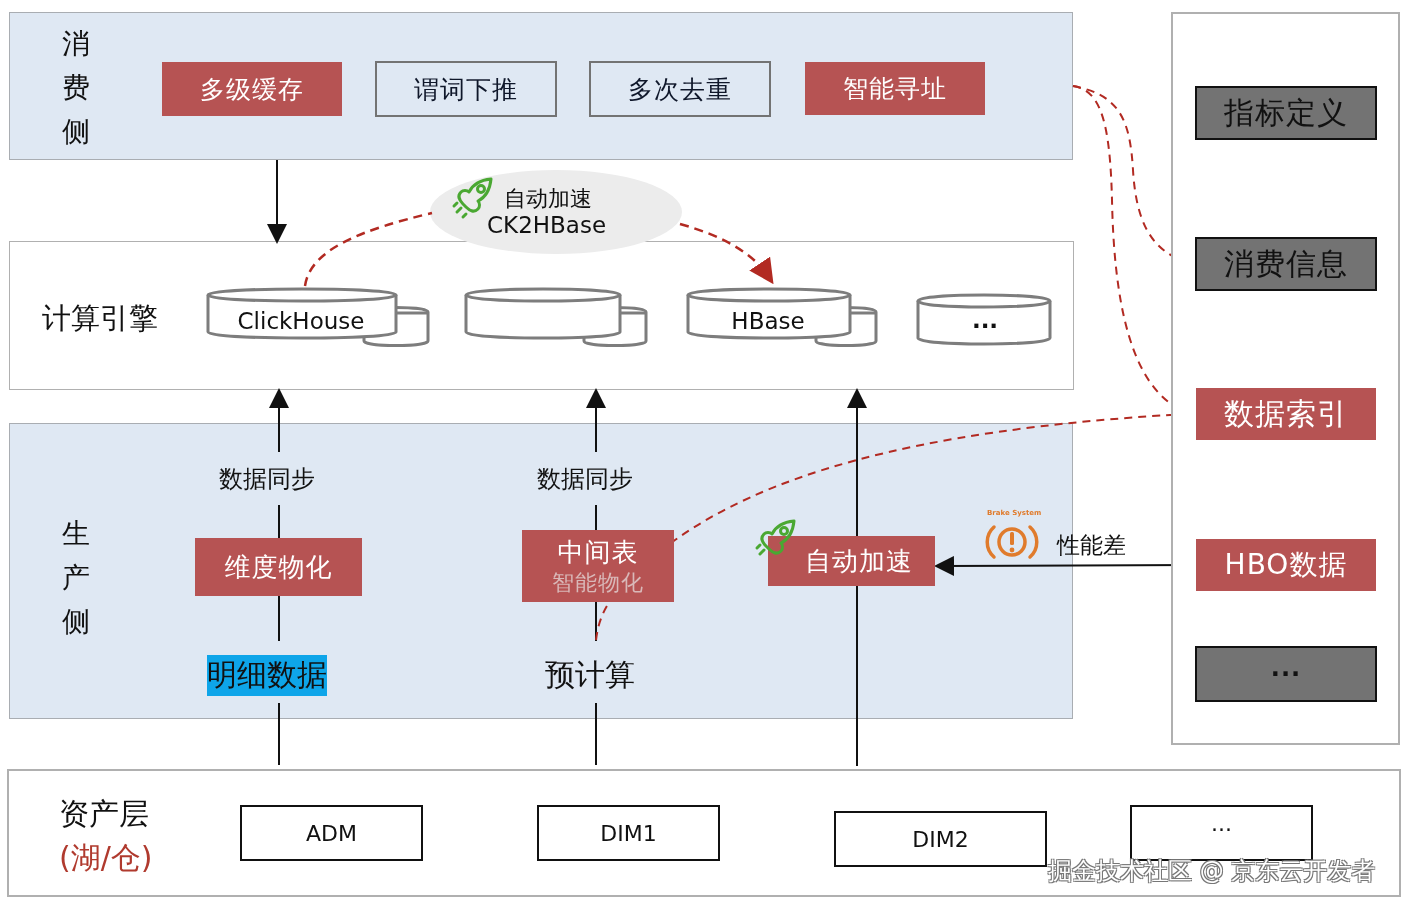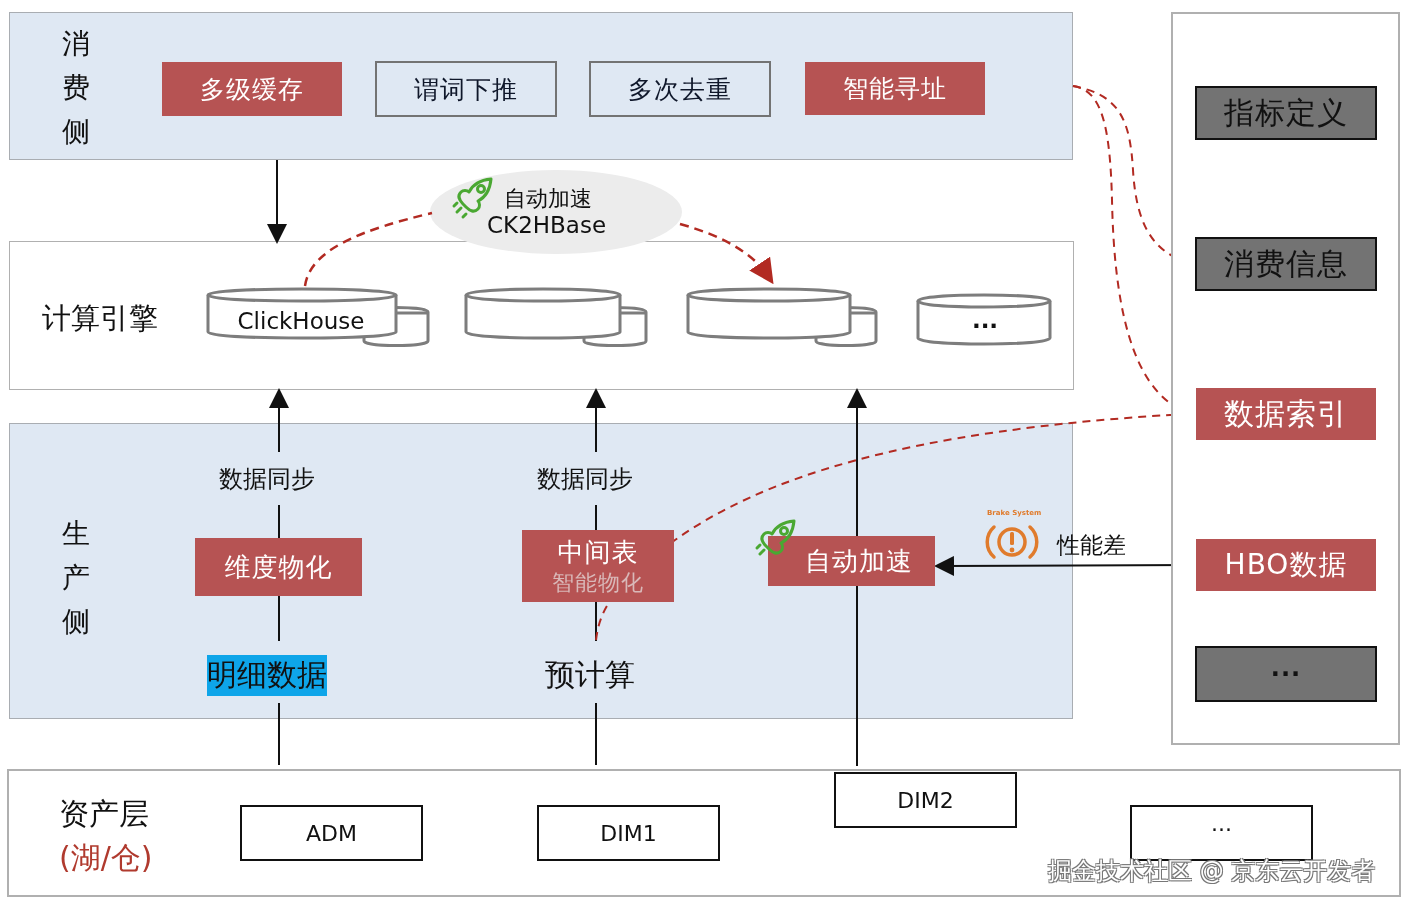--- a/index.html
+++ b/index.html
@@ -81,20 +81,21 @@
 </div>
 <div class="db" style="left:686px;top:286px;width:194px;height:62px;">
   <svg width="194" height="62" viewBox="0 0 194 62" style="position:absolute;left:0;top:0;">
     <g fill="#fff" stroke="#7d7d7d" stroke-width="3">
       <path d="M130 26 C 130 20, 190 20, 190 26 L 190 55 C 190 61, 130 61, 130 55 Z"></path>
       <path d="M2 9 C 2 1, 164 1, 164 9 L 164 46 C 164 54, 2 54, 2 46 Z"></path>
       <path d="M2 9 C 2 17, 164 17, 164 9" fill="none"></path>
       <path d="M164 27 L 190 27" fill="none"></path>
     </g>
   </svg>
+  <div class="dbtext" style="width:164px;top:4px;">HBase</div>
 </div>
 <div class="db" style="left:916px;top:292px;width:138px;height:56px;">
   <svg width="138" height="56" viewBox="0 0 138 56" style="position:absolute;left:0;top:0;">
     <g fill="#fff" stroke="#7d7d7d" stroke-width="3">
       <path d="M2 9 C 2 1, 134 1, 134 9 L 134 46 C 134 54, 2 54, 2 46 Z"></path>
       <path d="M2 9 C 2 17, 134 17, 134 9" fill="none"></path>
     </g>
   </svg>
   <div class="dbtext" style="top:6px;font-weight:bold;">···</div>
 </div>
@@ -177,16 +178,16 @@
 <div class="box outline-black" style="left:1195px;top:237px;width:182px;height:54px;font-size:30px;">消费信息</div>
 <div class="box red" style="left:1196px;top:388px;width:180px;height:52px;font-size:30px;">数据索引</div>
 <div class="box red" style="left:1196px;top:539px;width:180px;height:52px;font-size:28px;">HBO数据</div>
 <div class="box outline-black" style="left:1195px;top:646px;width:182px;height:56px;font-size:24px;font-weight:bold;">···</div>
 
 <div class="panel white" style="left:7px;top:769px;width:1394px;height:128px;"></div>
 <div class="label" style="left:59px;top:794px;font-size:30px;text-align:right;">资产层</div>
 <div class="label" style="left:59px;top:838px;font-size:30px;color:#b03a2e;">(湖/仓)</div>
 <div class="box asset" style="left:240px;top:805px;width:183px;height:56px;">ADM</div>
 <div class="box asset" style="left:537px;top:805px;width:183px;height:56px;">DIM1</div>
-<div class="box asset" style="left:834px;top:772px;width:183px;height:56px;">DIM2</div>
+<div class="box asset" style="left:834px;top:811px;width:213px;height:56px;">DIM2</div>
 <div class="box asset" style="left:1130px;top:805px;width:183px;height:56px;align-items:flex-start;padding-top:10px;">···</div>
 
 <div class="watermark" style="left:1048px;top:855px;">掘金技术社区 @ 京东云开发者</div>
 
 </body></html>

